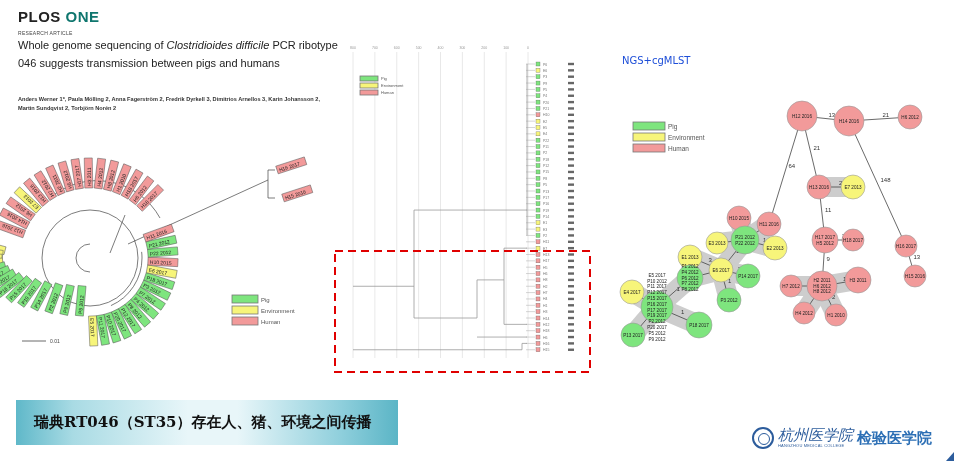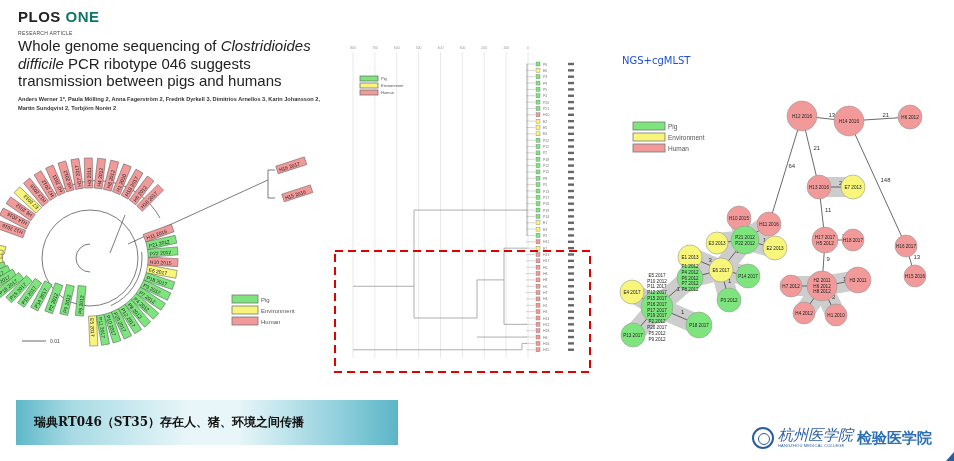--- a/index.html
+++ b/index.html
@@ -2,30 +2,30 @@
 <html><head>
 <meta charset="utf-8">
 <style>
   * { box-sizing: border-box; margin: 0; padding: 0; }
   body { width: 954px; height: 461px; background: #ffffff; position: relative; overflow: hidden; font-family: "Liberation Sans", sans-serif; }
   .abs { position: absolute; }
   
   #plos-logo { left: 18px; top: 8px; font-size: 15px; font-weight: bold; color: #222; letter-spacing: 0.5px; }
   #plos-logo .one { color: #0f766e; }
   #article-type { left: 18px; top: 30px; font-size: 5px; color: #444; letter-spacing: 0.3px; }
-  #paper-title { left: 18px; top: 37px; width: 320px; font-size: 15px; line-height: 17.5px; color: #222; }
+  #paper-title { left: 18px; top: 37px; width: 320px; font-size: 11px; line-height: 17.5px; color: #222; }
   #paper-title i { font-style: italic; }
   #authors { left: 18px; top: 95px; width: 320px; font-size: 5.6px; line-height: 9px; font-weight: bold; color: #333; }
   
   svg text { font-family: "Liberation Sans", sans-serif; }
   #ngs-title { left: 622px; top: 55px; font-size: 10px; color: #1d4ed8; font-family: "DejaVu Sans", sans-serif; }
   #banner { left: 16px; top: 400px; width: 382px; height: 45px;
     background: linear-gradient(90deg, #5fb8c9 0%, #a9dbe4 15%, #e8f6f9 45%, #e8f6f9 58%, #8fcfdc 85%, #5bb5c6 100%);
     display: flex; align-items: center; padding-left: 18px; }
-  #banner-text { font-family: "DejaVu Serif", serif; font-weight: bold; font-size: 12px; color: #111; }
+  #banner-text { font-family: "DejaVu Serif", serif; font-weight: bold; font-size: 15px; color: #111; }
   #footer-logo { left: 752px; top: 427px; display: flex; align-items: center; gap: 4px; }
   #emblem { width: 22px; height: 22px; border-radius: 50%; border: 2px solid #2c5c9c; position: relative; }
   #emblem::after { content: ""; position: absolute; left: 4px; top: 4px; width: 10px; height: 10px; border-radius: 50%; border: 1.5px solid #2c5c9c; }
   #college-cn { font-family: "DejaVu Serif", serif; color: #2c5c9c; font-size: 15px; font-style: italic; line-height: 15px; }
   #college-en { font-size: 4px; color: #2c5c9c; letter-spacing: 0.2px; }
   #dept-name { font-size: 15px; color: #2c6fb5; font-weight: bold; margin-left: 0; }
   #corner-mark { left: 946px; top: 452px; width: 0; height: 0; border-left: 8px solid transparent; border-bottom: 9px solid #2c5c9c; }
 </style>
 </head>
 <body>

